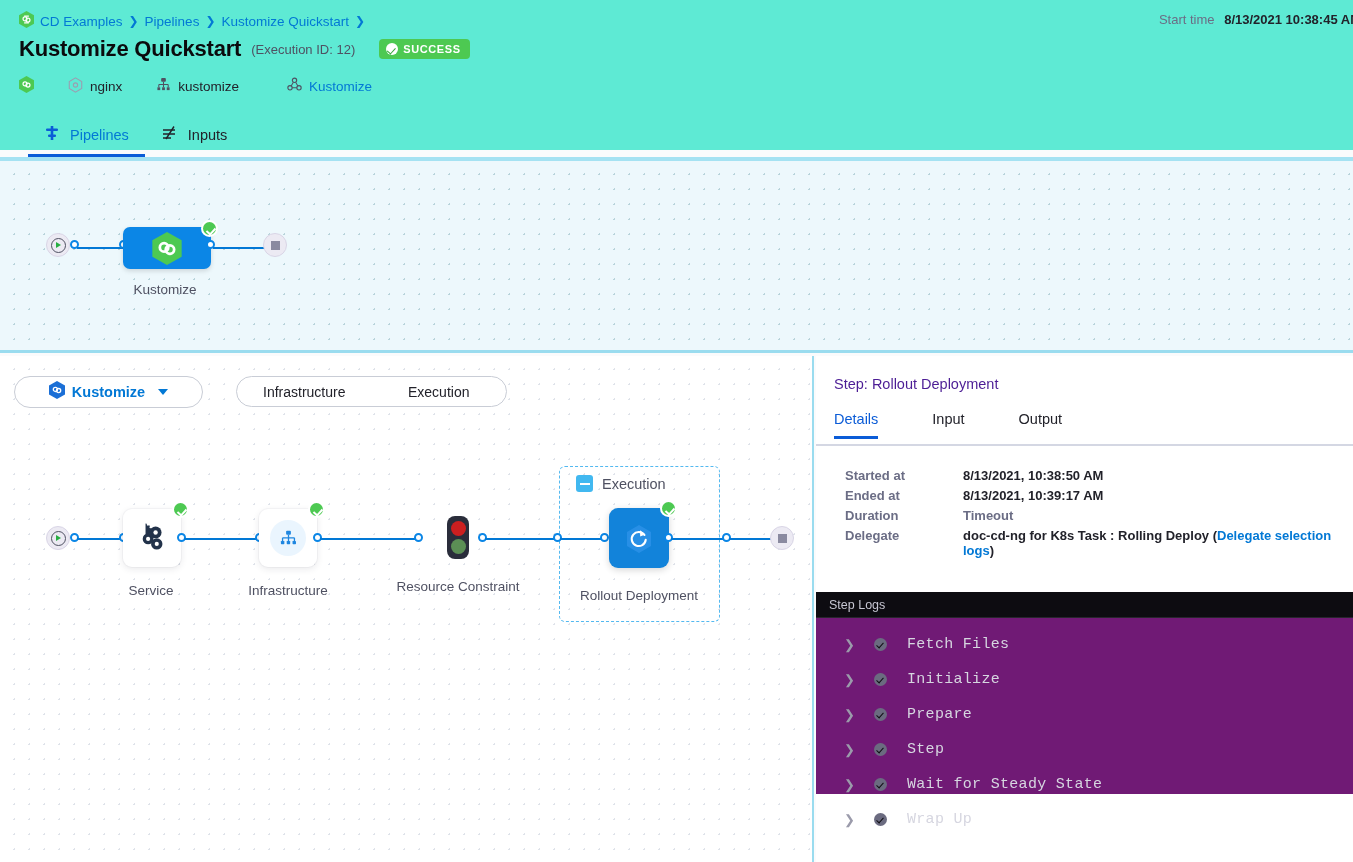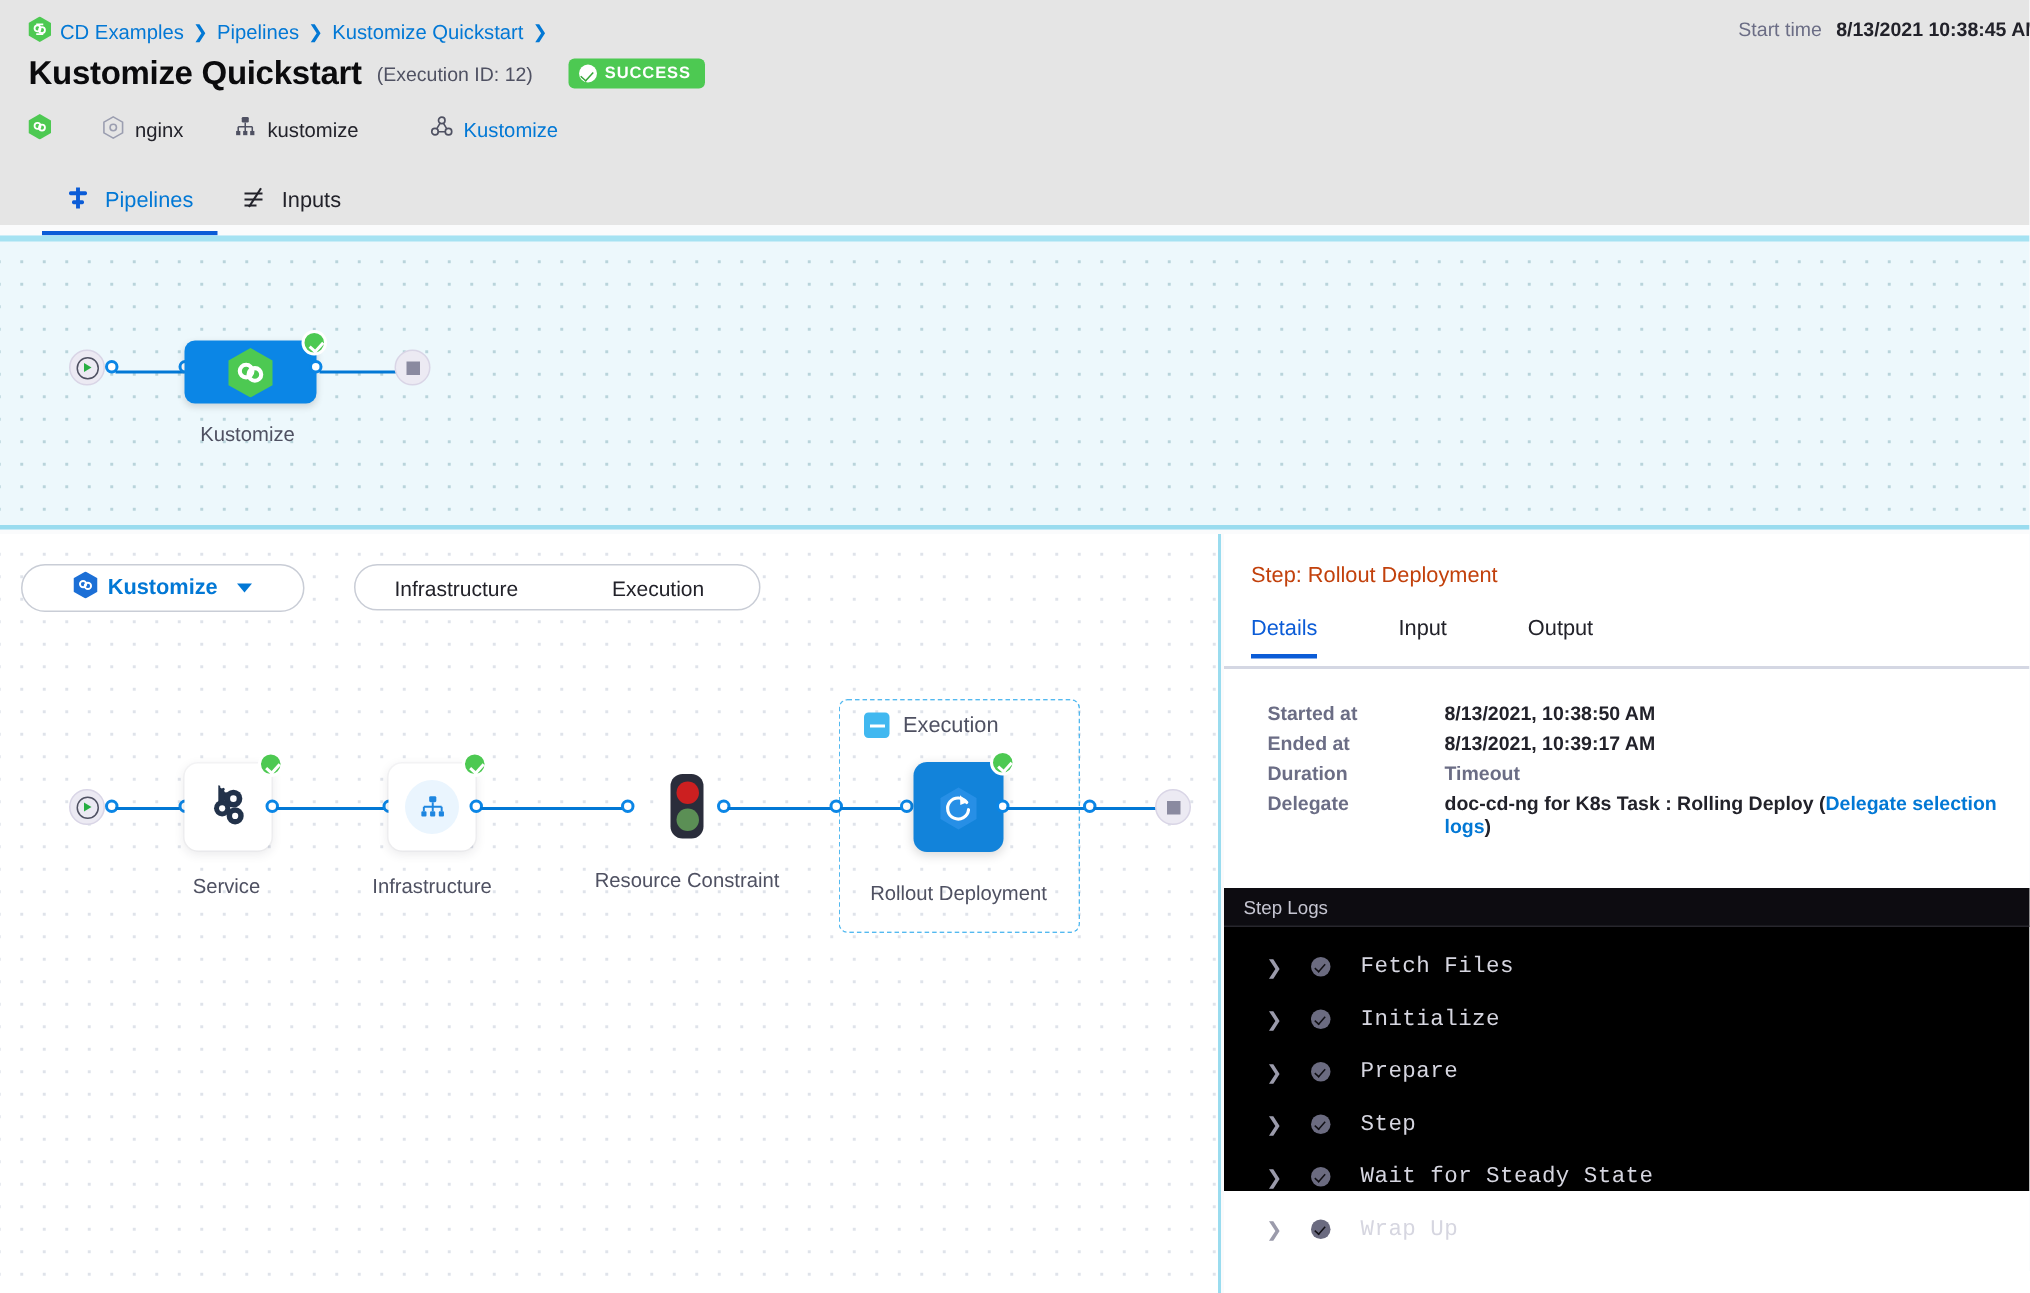--- a/index.html
+++ b/index.html
@@ -5,21 +5,21 @@
   * { box-sizing: border-box; margin: 0; padding: 0; }
   html, body {
     width: 1353px; height: 862px;
     font-family: "Liberation Sans", sans-serif;
     background: #fafbfc;
     overflow: hidden;
   }
   #app { position: relative; width: 1353px; height: 862px; background: #fafbfc; }
 
   
-  .header { position: absolute; left: 0; top: 0; width: 1353px; height: 150px; background: #e5e5e5; }
+  .header { position: absolute; left: 0; top: 0; width: 1353px; height: 150px; background: #5eead4; }
   .breadcrumb { position: absolute; left: 19px; top: 11px; display: flex; align-items: center; gap: 6px; font-size: 13.5px; }
   .bc-link { color: #0278d5; cursor: pointer; white-space: nowrap; }
   .bc-sep { color: #0278d5; font-size: 12px; }
   .harness-hex { width: 15px; height: 17px; flex: 0 0 auto; }
 
   .start-time { position: absolute; right: -8px; top: 12px; font-size: 13px; white-space: nowrap; }
   .start-time .lbl { color: #6b6d85; }
   .start-time .val { color: #22222a; font-weight: bold; margin-left: 6px; }
 
   .title-row { position: absolute; left: 19px; top: 36px; display: flex; align-items: center; gap: 10px; }
@@ -95,34 +95,34 @@
     border:1px solid #c9cdd6; display:flex; align-items:center; justify-content:center; gap:7px; cursor:pointer;
   }
   .stage-pill-label { color:#0278d5; font-size:14.5px; font-weight:bold; }
   .caret { width:0;height:0;border-left:5px solid transparent;border-right:5px solid transparent;border-top:6px solid #0278d5; margin-left:6px;}
   .seg-pill { position:absolute; left:236px; top:376px; width:271px; height:31px; border-radius:16px; background:#fff; border:1px solid #c9cdd6;
               display:flex; align-items:center; }
   .seg-item { flex:1; text-align:center; font-size:14px; color:#22222a; cursor:pointer; }
 
   
   .right-panel { position:absolute; left:816px; top:356px; width:537px; height:506px; background:#fff; }
-  .rp-title { position:absolute; left:18px; top:20px; font-size:14.5px; color:#c2410c; }
+  .rp-title { position:absolute; left:18px; top:20px; font-size:14.5px; color:#4c1d95; }
   .rp-tabs { position:absolute; left:18px; top:55px; display:flex; gap:16px; }
   .rp-tab { padding: 0 19px 12px 19px; font-size:14.5px; color:#22222a; cursor:pointer; position:relative; }
   .rp-tab:first-child { padding-left: 0; }
   .rp-tab.active { color:#0b5cd7; font-weight:normal; }
   .rp-tab.active::after { content:""; position:absolute; left:0; right:19px; bottom:0; height:3px; background:#0b5cd7; }
   .rp-divider { position:absolute; left:0; top:88px; width:537px; height:2px; background:#d4d7e3; }
 
   .detail-grid { position:absolute; left:29px; top:112px; display:grid; grid-template-columns: 118px auto; row-gap: 5px; font-size:13px; }
   .dt-key { color:#6b6d85; font-weight:bold; }
   .dt-val { color:#22222a; font-weight:bold; }
   .dt-link { color:#0278d5; font-weight:bold; }
 
-  .logs-panel { position:absolute; left:0; top:236px; width:537px; height:202px; background:#000000; }
+  .logs-panel { position:absolute; left:0; top:236px; width:537px; height:202px; background:#701a75; }
   .logs-header { height:26px; background:#0d0c11; border-bottom:1px solid #27262d; display:flex; align-items:center; padding-left:13px; }
   .logs-header-title { color:#c6c6d2; font-size:12.5px; }
   .log-row { display:flex; align-items:center; height:35px; padding-left:28px; gap:20px; cursor:pointer; }
   .log-chevron { color:#9b9bab; font-size:13px; width:10px; }
   .log-check { width:13px; height:13px; border-radius:50%; background:#6b6b80; position:relative; flex:0 0 auto; }
   .log-check::after{content:"";position:absolute;left:4.3px;top:2.6px;width:3px;height:6px;border:solid #100f14;border-width:0 1.6px 1.6px 0;transform:rotate(42deg);}
   .log-label { color:#d6d6e0; font-size:15px; font-family:"Liberation Mono", monospace; letter-spacing:.3px; }
   .log-pad { width:18px; }
 </style>
 </head>

